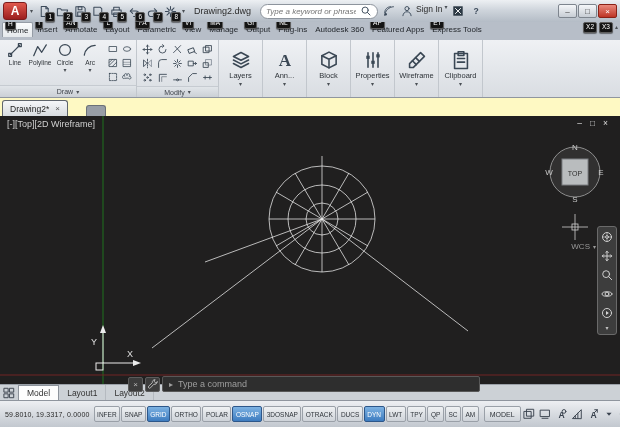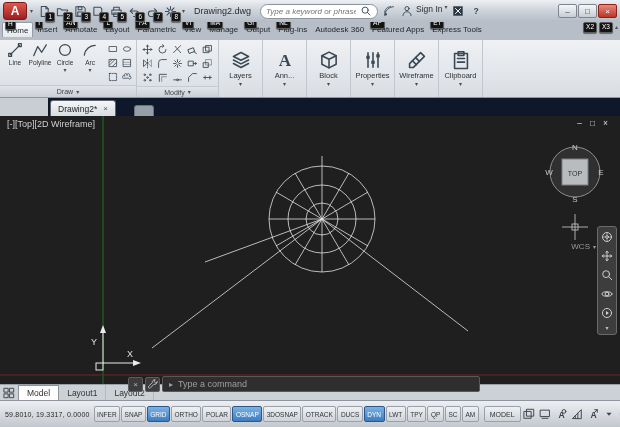--- a/index.html
+++ b/index.html
@@ -38,21 +38,21 @@
   .rpanel-title{height:12px;display:flex;align-items:center;justify-content:center;gap:3px;font-size:7px;color:#3f444b;background:linear-gradient(#e1e5e9,#cbd0d6);border-top:1px solid #c6cbd1;}
   .dtool{width:24px;display:flex;flex-direction:column;align-items:center;gap:1px;color:#3a4754;}
   .dtool .lbl{font-size:6.5px;color:#2e3338;white-space:nowrap;}
   .minigrid{display:grid;grid-template-columns:repeat(2,13px);grid-auto-rows:13px;gap:1px;margin-left:2px;color:#3a4754;}
   .modgrid{display:grid;grid-template-columns:repeat(5,15px);grid-auto-rows:14px;color:#3a4754;}
   .mgi,.mod-i{display:flex;align-items:center;justify-content:center;}
   .cpanel{width:44px;display:flex;flex-direction:column;align-items:center;justify-content:center;gap:1px;border-right:1px solid #c2c7cd;color:#3a4754;padding:2px 1px;}
   .cpanel .lbl{font-size:7.5px;color:#2e3338;white-space:nowrap;}
 
   
-  .filetabs{flex:0 0 18px;height:18px;background:#0f172a;display:flex;align-items:flex-end;padding:2px 2px 0;gap:18px;margin-left:48px;}
+  .filetabs{flex:0 0 18px;height:18px;background:#fef9c3;display:flex;align-items:flex-end;padding:2px 2px 0;gap:18px;}
   .ftab{height:16px;background:linear-gradient(#f5f6f8,#d8dce0);border:1px solid #5f656d;border-bottom:none;border-radius:3px 3px 0 0;padding:0 7px;display:flex;align-items:center;gap:6px;font-size:8.5px;color:#222;}
   .ftab .x{font-size:8px;color:#555;}
   .ftab-stub{width:20px;height:11px;background:#989ea6;border:1px solid #6b7178;border-bottom:none;border-radius:3px 3px 0 0;}
 
   
   .canvas{position:relative;flex:0 0 268px;height:268px;background:#201f1f;}
   #canvas-svg{position:absolute;left:0;top:0;}
   .vp-label{position:absolute;top:3px;left:7px;font-size:9px;color:#cfcfcf;}
   .vp-controls{position:absolute;top:2px;right:12px;display:flex;gap:8px;color:#dedede;font-size:8.5px;}
   .viewcube{position:absolute;top:22px;right:12px;}

